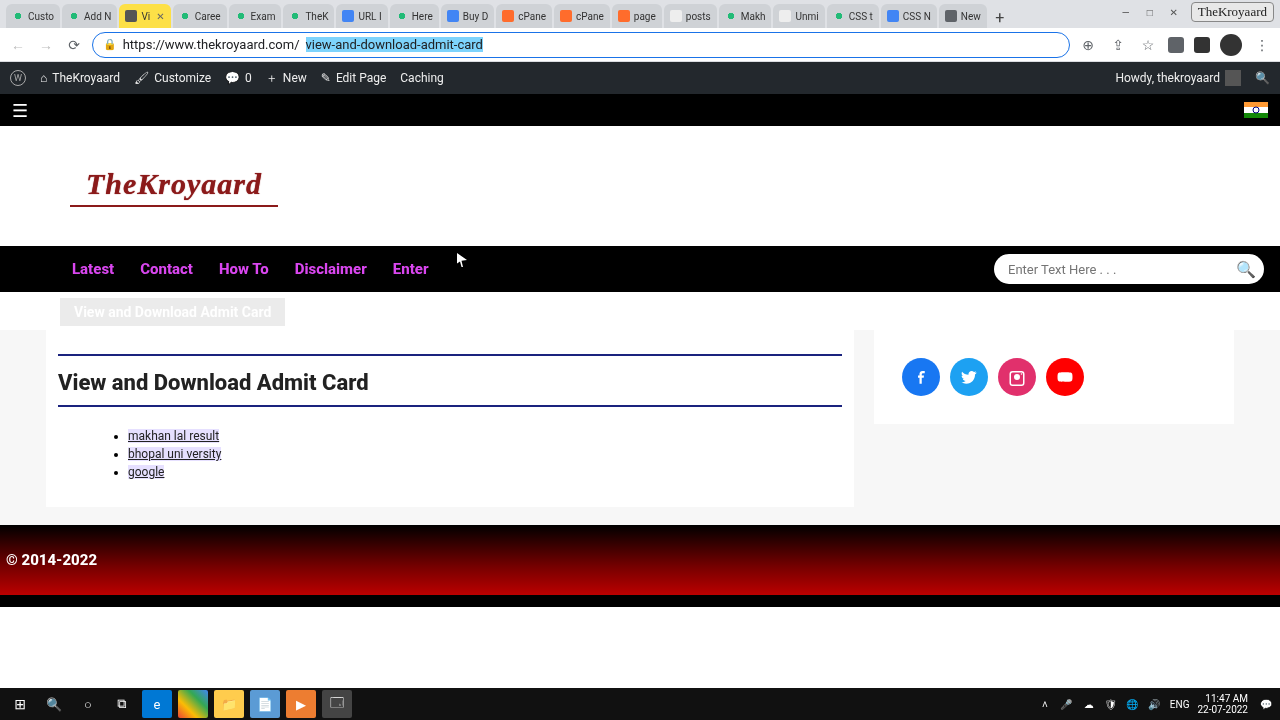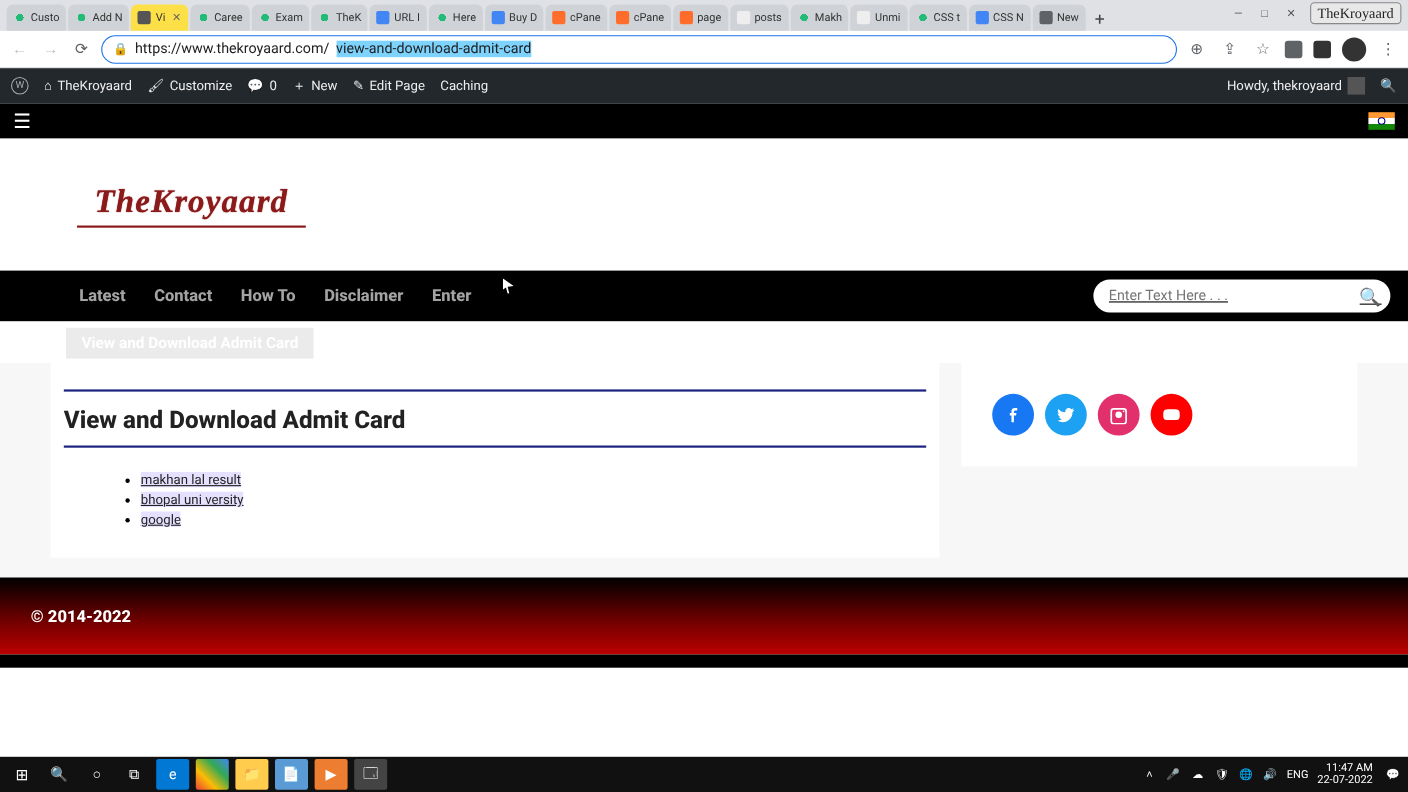--- a/index.html
+++ b/index.html
@@ -44,22 +44,22 @@
 .flag { width:24px; height:16px; background:linear-gradient(#ff9933 33%,#fff 33% 66%,#138808 66%); position:relative; }
 .flag::after { content:""; position:absolute; left:50%; top:50%; width:5px; height:5px; border:1px solid #000080; border-radius:50%; transform:translate(-50%,-50%); }
 
 
 .logo-area { height:120px; background:#fff; display:flex; align-items:center; padding:0 70px; }
 .site-logo { font-family:'Brush Script MT', cursive; font-size:30px; color:#8b1a1a; border-bottom:2px solid #8b1a1a; padding:2px 16px 4px; font-weight:bold; font-style:italic; letter-spacing:1px; text-shadow:0 0 1px #8b1a1a; }
 
 
 .main-nav { height:46px; background:#000; display:flex; align-items:center; padding:0 16px 0 60px; position:relative; }
 .nav-wrap { background:#000; display:flex; gap:26px; padding:0 12px; }
-.nav-link { color:#a3a3a3; font-weight:800; font-size:15px; cursor:pointer; }
-.search-wrap { margin-left:auto; display:flex; align-items:center; background:#fff; border-radius:18px; height:30px; padding:0 8px 0 14px; width:270px;text-decoration:underline; }
+.nav-link { color:#d946ef; font-weight:800; font-size:15px; cursor:pointer; }
+.search-wrap { margin-left:auto; display:flex; align-items:center; background:#fff; border-radius:18px; height:30px; padding:0 8px 0 14px; width:270px; }
 .search-wrap input { border:none; outline:none; font-size:13px; flex:1; }
 .search-ic { font-size:16px; color:#333; cursor:pointer; }
 
 
 .ghost-bar { height:38px; background:#fff; padding:6px 0 0 60px; }
 .ghost { display:inline-block; background:#111; color:#fff; font-weight:700; font-size:14px; padding:6px 14px; opacity:.08; }
 
 
 .content-row { background:#f7f7f7; display:flex; padding:0 46px 18px; gap:20px; }
 .main-col { flex:1; background:#fff; padding:24px 12px 24px 12px; }
@@ -68,21 +68,21 @@
 .link-list { padding-left:70px; margin-top:22px; }
 .link-list li { font-size:12px; margin:4px 0; }
 .link-list a { color:#222; text-decoration:underline; background:#e6e0ff; cursor:pointer; }
 
 .side-col { width:360px; background:#fff; padding:28px; display:flex; gap:10px; align-items:flex-start; height:fit-content; margin-top:0; }
 .soc { width:38px; height:38px; border-radius:50%; display:flex; align-items:center; justify-content:center; cursor:pointer; }
 .soc svg { width:18px; height:18px; fill:#fff; }
 .fb{background:#1877f2;} .tw{background:#1da1f2;} .ig{background:#e1306c;} .yt{background:#ff0000;}
 
 
-.footer { height:70px; background:linear-gradient(#000 0%, #700 60%, #b00 100%); color:#fff; display:flex; align-items:center; padding:0 28px; font-weight:800; font-size:15px; }
+.footer { height:70px; background:linear-gradient(#000 0%, #700 60%, #b00 100%); color:#fff; display:flex; align-items:center; padding:0 6px; font-weight:800; font-size:15px; }
 .footer .sp { flex:1; }
 .footer a { color:#fff; text-decoration:none; padding:0 16px; cursor:pointer; }
 .footer .div { color:#fff; font-weight:400; }
 .footer-edge { height:12px; background:#000; }
 
 
 .taskbar { position:absolute; bottom:0; left:0; right:0; height:32px; background:#111; display:flex; align-items:center; padding:0 6px; gap:6px; }
 .tb-ic { width:28px; height:28px; display:flex; align-items:center; justify-content:center; color:#fff; font-size:13px; cursor:pointer; }
 .tb-ic.win { font-size:14px; }
 .tb-ic.app { width:30px; background:#222; border-radius:2px; }

